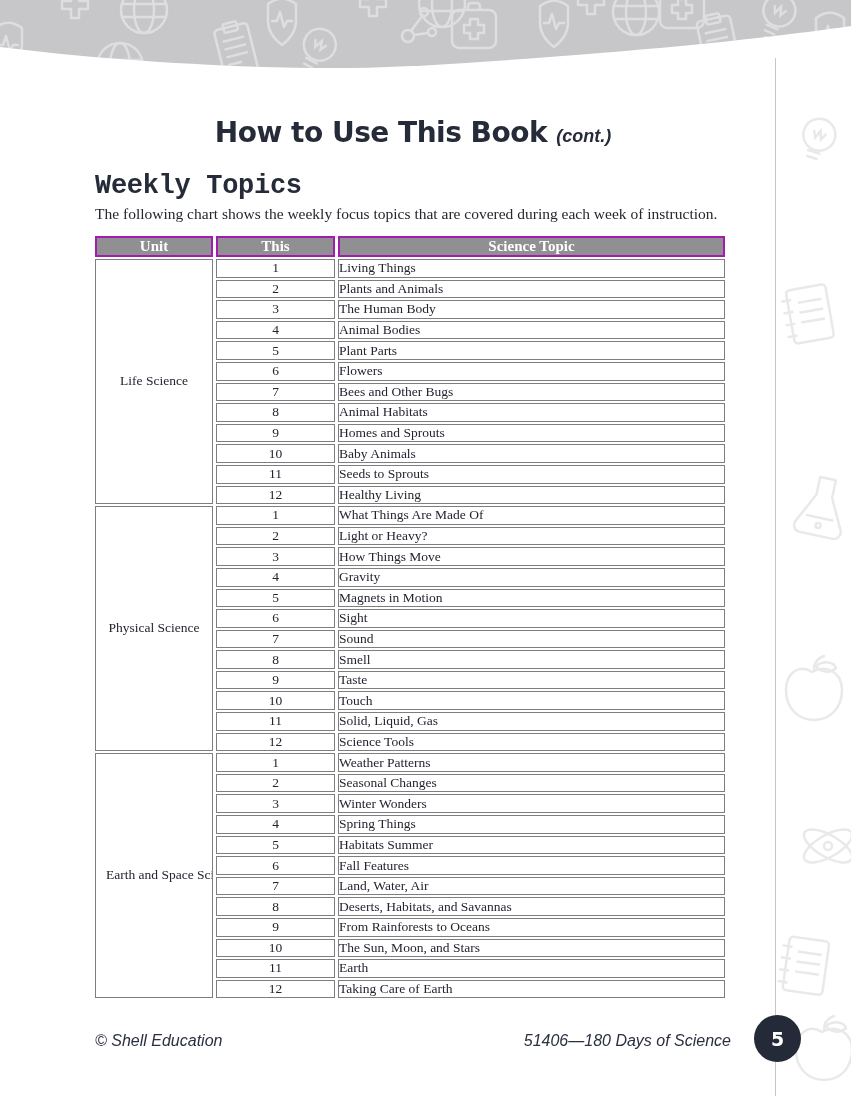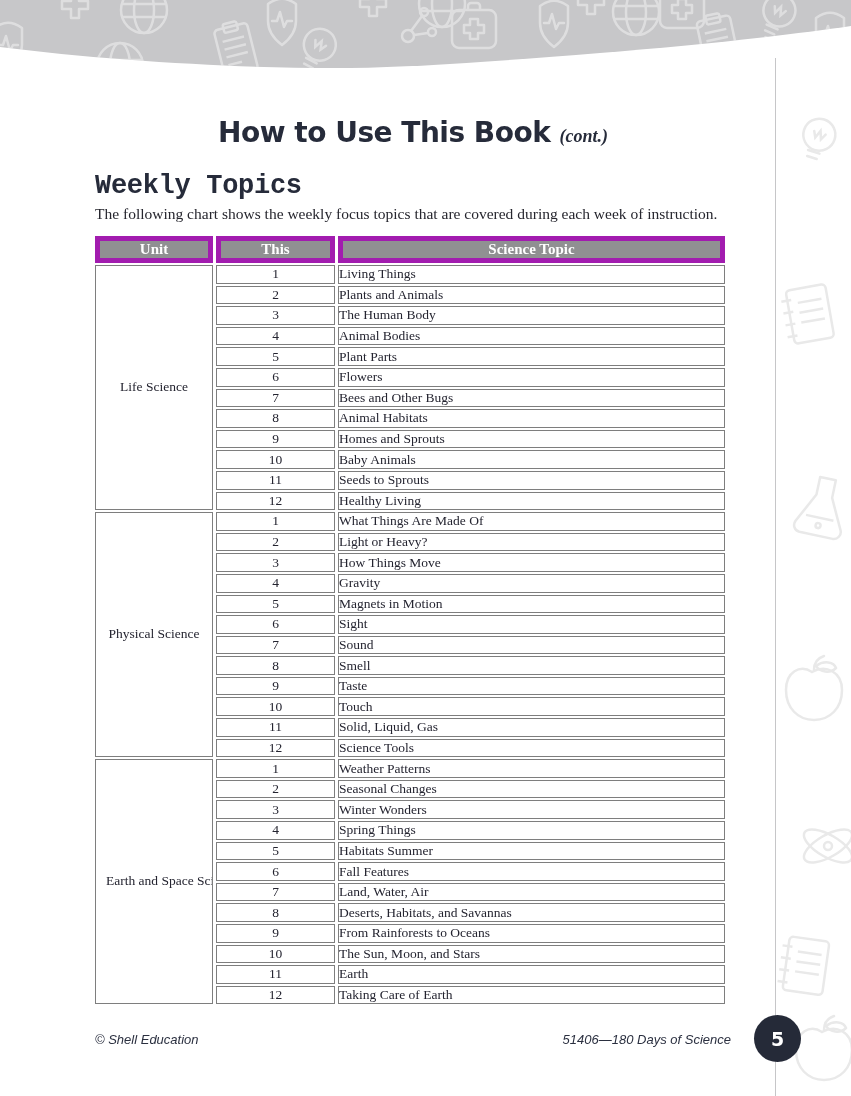--- a/index.html
+++ b/index.html
@@ -26,21 +26,21 @@
   h1.page-title {
     margin-top:116px;
     text-align:center;
     font-family:"DejaVu Sans", sans-serif;
     font-weight:800;
     font-size:28px;
     letter-spacing:-0.5px;
     color:#262b3a;
   }
   h1 .cont {
-    font-family:Liberation Serif, serif;
+    font-family:Liberation Sans, sans-serif;
     font-style:italic;
     font-weight:600;
     font-size:18px;
     letter-spacing:0;
   }
 
   h2.section-heading {
     margin-top:22px;
     font-family:Liberation Mono, monospace;
     font-weight:800;
@@ -67,21 +67,21 @@
   }
   col.c-unit  { width:118px; }
   col.c-week  { width:119px; }
   table.topics th {
     background:#909092;
     color:#ffffff;
     font-family:"Liberation Serif", serif;
     font-weight:bold;
     font-size:15px;
     height:20px;
-    border:5px solid #a21caf;
+    border:2px solid #a21caf;
     text-align:center;
   }
   table.topics td {
     border:1px solid #7e7e7e;
     height:18.6px;
     font-size:13.5px;
     background:#ffffff;
     color:#242430;
     overflow:hidden;
     white-space:nowrap;
@@ -100,21 +100,21 @@
 
   
   .footer {
     position:absolute;
     left:95px; top:1032px;
     width:636px;
     display:flex;
     justify-content:space-between;
     font-family:"Liberation Sans", sans-serif;
     font-style:italic;
-    font-size:13px;
+    font-size:16px;
     color:#2b3040;
   }
 
   .page-circle {
     position:absolute;
     left:754px; top:1015px;
     width:47px; height:47px;
     border-radius:50%;
     background:#252a38;
     color:#ffffff;

